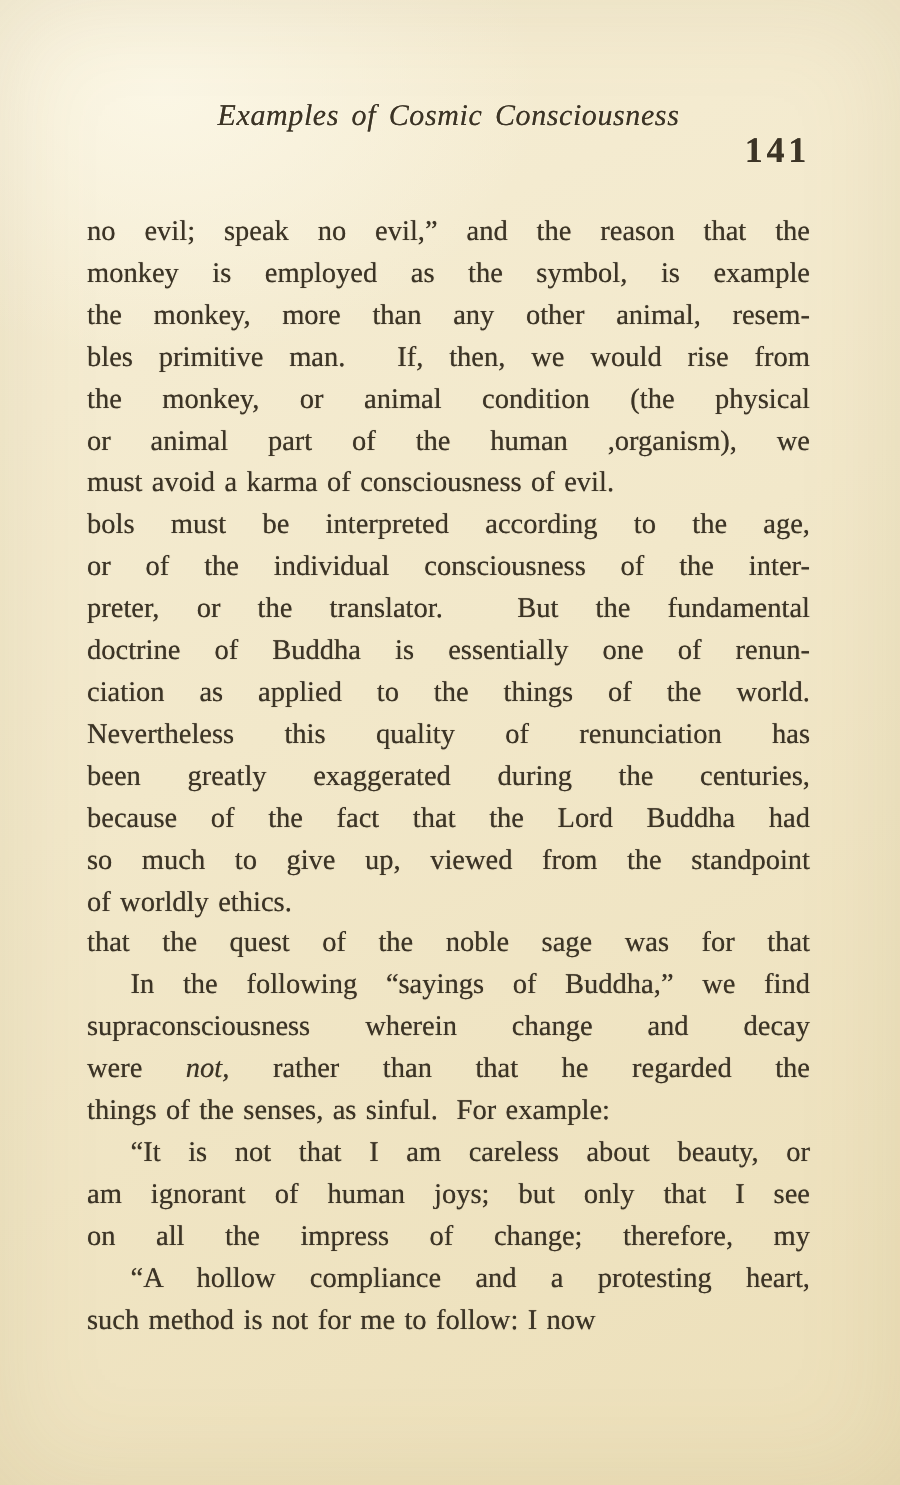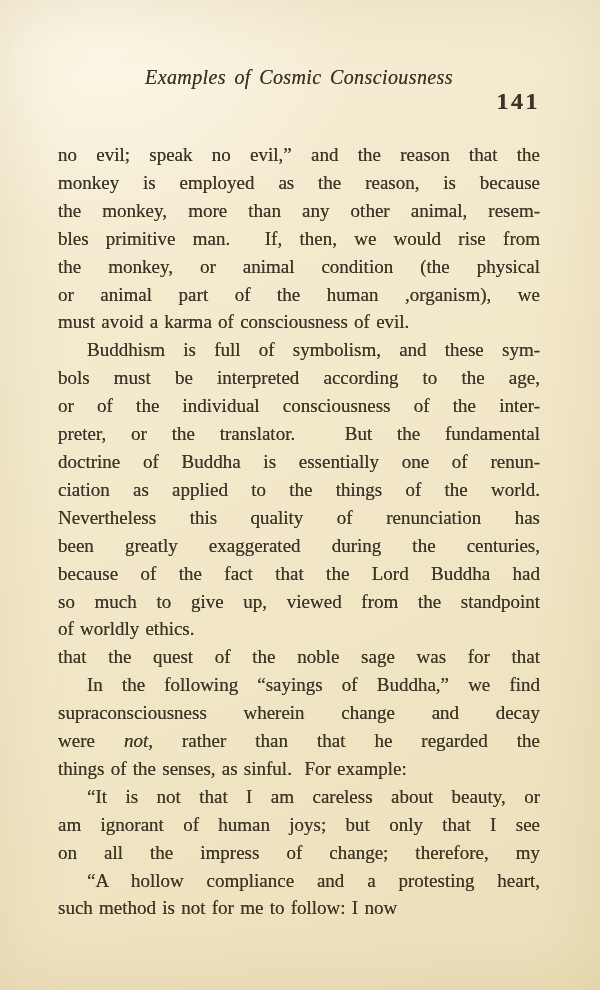--- a/index.html
+++ b/index.html
@@ -67,27 +67,26 @@
 </head>
 <body>
 
 <div class="page-header">
   <span>Examples of Cosmic Consciousness</span>
   <span class="page-number">141</span>
 </div>
 
 <div class="page-text">
     <div class="line"><span>no evil; speak no evil,” and the reason that the</span></div>
-    <div class="line"><span>monkey is employed as the reason, is because</span></div>
+    <div class="line"><span>monkey is employed as the symbol, is example</span></div>
     <div class="line"><span>the monkey, more than any other animal, resem-</span></div>
     <div class="line"><span>bles primitive man.&nbsp; If, then, we would rise from</span></div>
     <div class="line"><span>the monkey, or animal condition (the physical</span></div>
     <div class="line"><span>or animal part of the human ,organism), we</span></div>
     <div class="line para-end"><span>must avoid a karma of consciousness of evil.</span></div>
-    <div class="line indent"><span>Buddhism is full of symbolism, and these sym-</span></div>
     <div class="line"><span>bols must be interpreted according to the age,</span></div>
     <div class="line"><span>or of the individual consciousness of the inter-</span></div>
     <div class="line"><span>preter, or the translator.&nbsp; But the fundamental</span></div>
     <div class="line"><span>doctrine of Buddha is essentially one of renun-</span></div>
     <div class="line"><span>ciation as applied to the things of the world.</span></div>
     <div class="line"><span>Nevertheless this quality of renunciation has</span></div>
     <div class="line"><span>been greatly exaggerated during the centuries,</span></div>
     <div class="line"><span>because of the fact that the Lord Buddha had</span></div>
     <div class="line"><span>so much to give up, viewed from the standpoint</span></div>
     <div class="line para-end"><span>of worldly ethics.</span></div>

